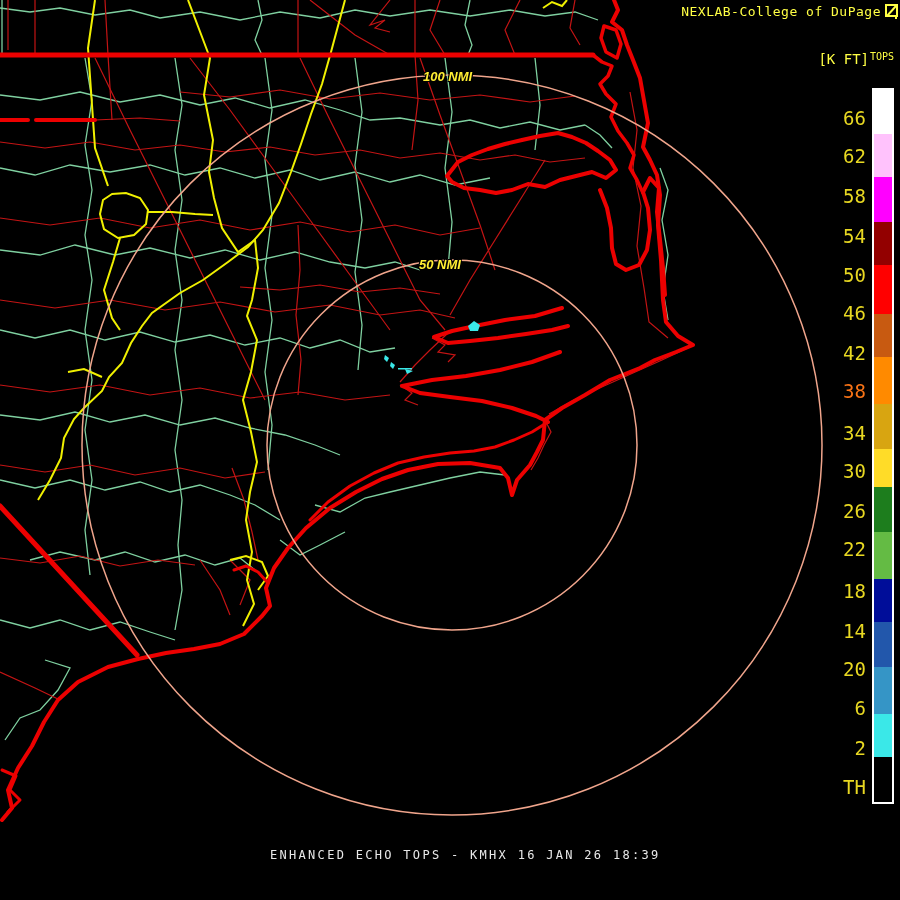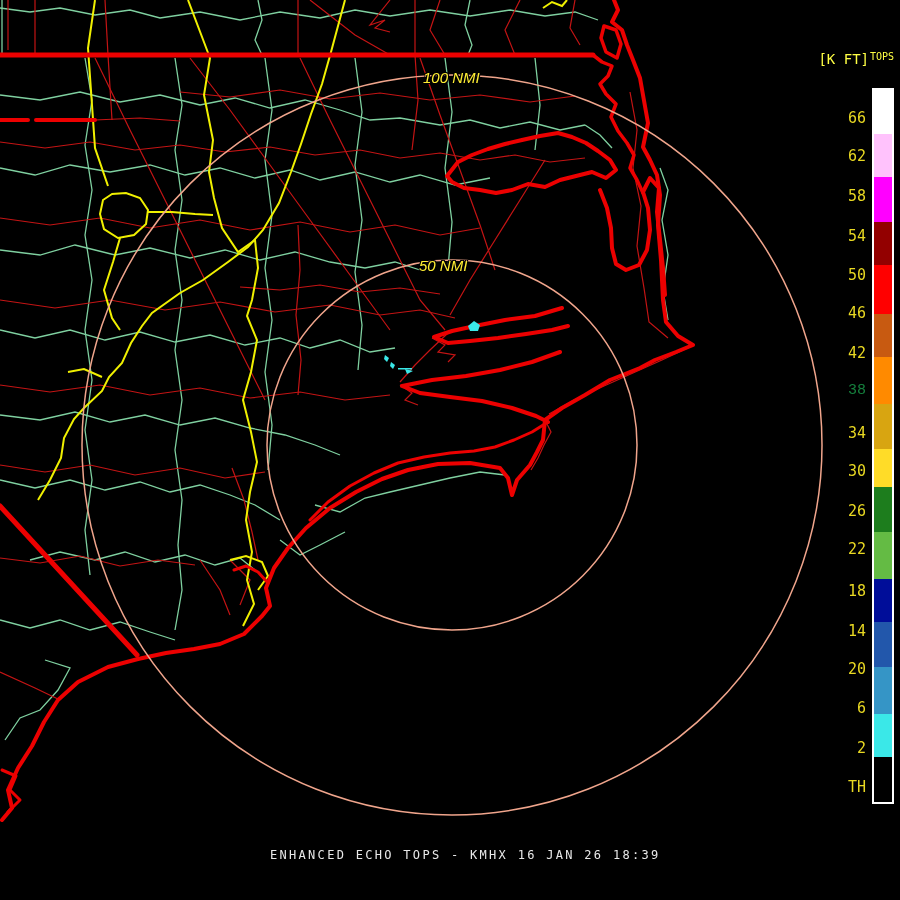--- a/index.html
+++ b/index.html
@@ -6,28 +6,28 @@
   #screen{position:relative;width:900px;height:900px;background:#000;overflow:hidden;
           font-family:"DejaVu Sans Mono","Liberation Mono",monospace;}
   #mapsvg{position:absolute;left:0;top:0;}
   .txt{position:absolute;white-space:pre;}
   .hdr{top:4px;right:2px;display:flex;align-items:center;gap:4px;
        font-size:13px;letter-spacing:.5px;}
   .legend-title1{top:51px;right:6px;font-size:10px;}
   .legend-title2{top:51px;right:31px;font-size:14px;}
   .caption{left:270px;top:848px;font-size:12px;letter-spacing:2.3px;}
   .ringlab{font-family:"Liberation Sans","DejaVu Sans",sans-serif;
-           font-style:italic;font-weight:normal;font-size:15px;
+           font-style:italic;font-weight:bold;font-size:13px;
            text-shadow:1px 1px 0 #000,-1px -1px 0 #000,1px -1px 0 #000,-1px 1px 0 #000;}
   #ring100{left:423px;top:69px;}
   #ring50{left:419px;top:257px;}
   #colorbar{position:absolute;left:872px;top:88px;width:18px;height:712px;
             border:2px solid #fff;background:#000;}
   .cb-seg{width:100%;}
-  .cb-label{position:absolute;right:34px;font-size:15px;line-height:16px;
+  .cb-label{position:absolute;right:34px;font-size:19px;line-height:16px;
             text-align:left;}
 </style>
 </head>
 <body>
 
 <div id="screen">
 
   <svg id="mapsvg" width="900" height="900" viewBox="0 0 900 900">
 
     <g fill="none" stroke-width="1.3" stroke="#7fd0a0">
@@ -132,20 +132,28 @@
 
     <g fill="none" stroke-width="1.5" stroke="#f0a58c">
       <circle cx="452" cy="445" r="185"></circle>
       <circle cx="452" cy="445" r="370"></circle>
     </g>
   </svg>
 
   <div class="txt ringlab" id="ring100" style="color: rgb(255, 238, 51);">100 NMI</div>
   <div class="txt ringlab" id="ring50" style="color: rgb(255, 238, 51);">50 NMI</div>
 
+  <div class="txt hdr" style="color: rgb(255, 255, 68);">
+    <span>NEXLAB-College of DuPage</span>
+    <svg width="13" height="15" viewBox="0 0 13 15">
+      <rect x="1" y="1" width="11" height="11" fill="none" stroke="#ffff44" stroke-width="2"></rect>
+      <path d="M2,12 L11,2" stroke="#ffff44" stroke-width="2" fill="none"></path>
+      <path d="M11,12 L11,15" stroke="#ffff44" stroke-width="2" fill="none"></path>
+    </svg>
+  </div>
 
   <div class="txt legend-title1" style="color: rgb(255, 255, 68);">TOPS</div>
   <div class="txt legend-title2" style="color: rgb(255, 255, 68);">[K FT]</div>
 
   <div id="colorbar">
       <div class="cb-seg" style="height: 44px; background: rgb(255, 255, 255);"></div>
       <div class="cb-seg" style="height: 43px; background: rgb(255, 194, 252);"></div>
       <div class="cb-seg" style="height: 45px; background: rgb(255, 0, 255);"></div>
       <div class="cb-seg" style="height: 43px; background: rgb(147, 0, 0);"></div>
       <div class="cb-seg" style="height: 49px; background: rgb(255, 0, 0);"></div>
@@ -162,21 +170,21 @@
       <div class="cb-seg" style="height: 45px; background: rgb(0, 0, 0);"></div>
     </div>
   <div id="cb-labels">
       <div class="cb-label" style="top: 110px; color: rgb(232, 216, 34);">66</div>
       <div class="cb-label" style="top: 148px; color: rgb(232, 216, 34);">62</div>
       <div class="cb-label" style="top: 188px; color: rgb(232, 216, 34);">58</div>
       <div class="cb-label" style="top: 228px; color: rgb(232, 216, 34);">54</div>
       <div class="cb-label" style="top: 267px; color: rgb(232, 216, 34);">50</div>
       <div class="cb-label" style="top: 305px; color: rgb(232, 216, 34);">46</div>
       <div class="cb-label" style="top: 345px; color: rgb(232, 216, 34);">42</div>
-      <div class="cb-label" style="top: 383px; color: #15803d; font-family: Liberation Mono, monospace;">38</div>
+      <div class="cb-label" style="top: 383px; color: #f97316;">38</div>
       <div class="cb-label" style="top: 425px; color: rgb(232, 216, 34);">34</div>
       <div class="cb-label" style="top: 463px; color: rgb(232, 216, 34);">30</div>
       <div class="cb-label" style="top: 503px; color: rgb(232, 216, 34);">26</div>
       <div class="cb-label" style="top: 541px; color: rgb(232, 216, 34);">22</div>
       <div class="cb-label" style="top: 583px; color: rgb(232, 216, 34);">18</div>
       <div class="cb-label" style="top: 623px; color: rgb(232, 216, 34);">14</div>
       <div class="cb-label" style="top: 661px; color: rgb(232, 216, 34);">20</div>
       <div class="cb-label" style="top: 700px; color: rgb(232, 216, 34);">6</div>
       <div class="cb-label" style="top: 740px; color: rgb(232, 216, 34);">2</div>
       <div class="cb-label" style="top: 779px; color: rgb(232, 216, 34);">TH</div>

